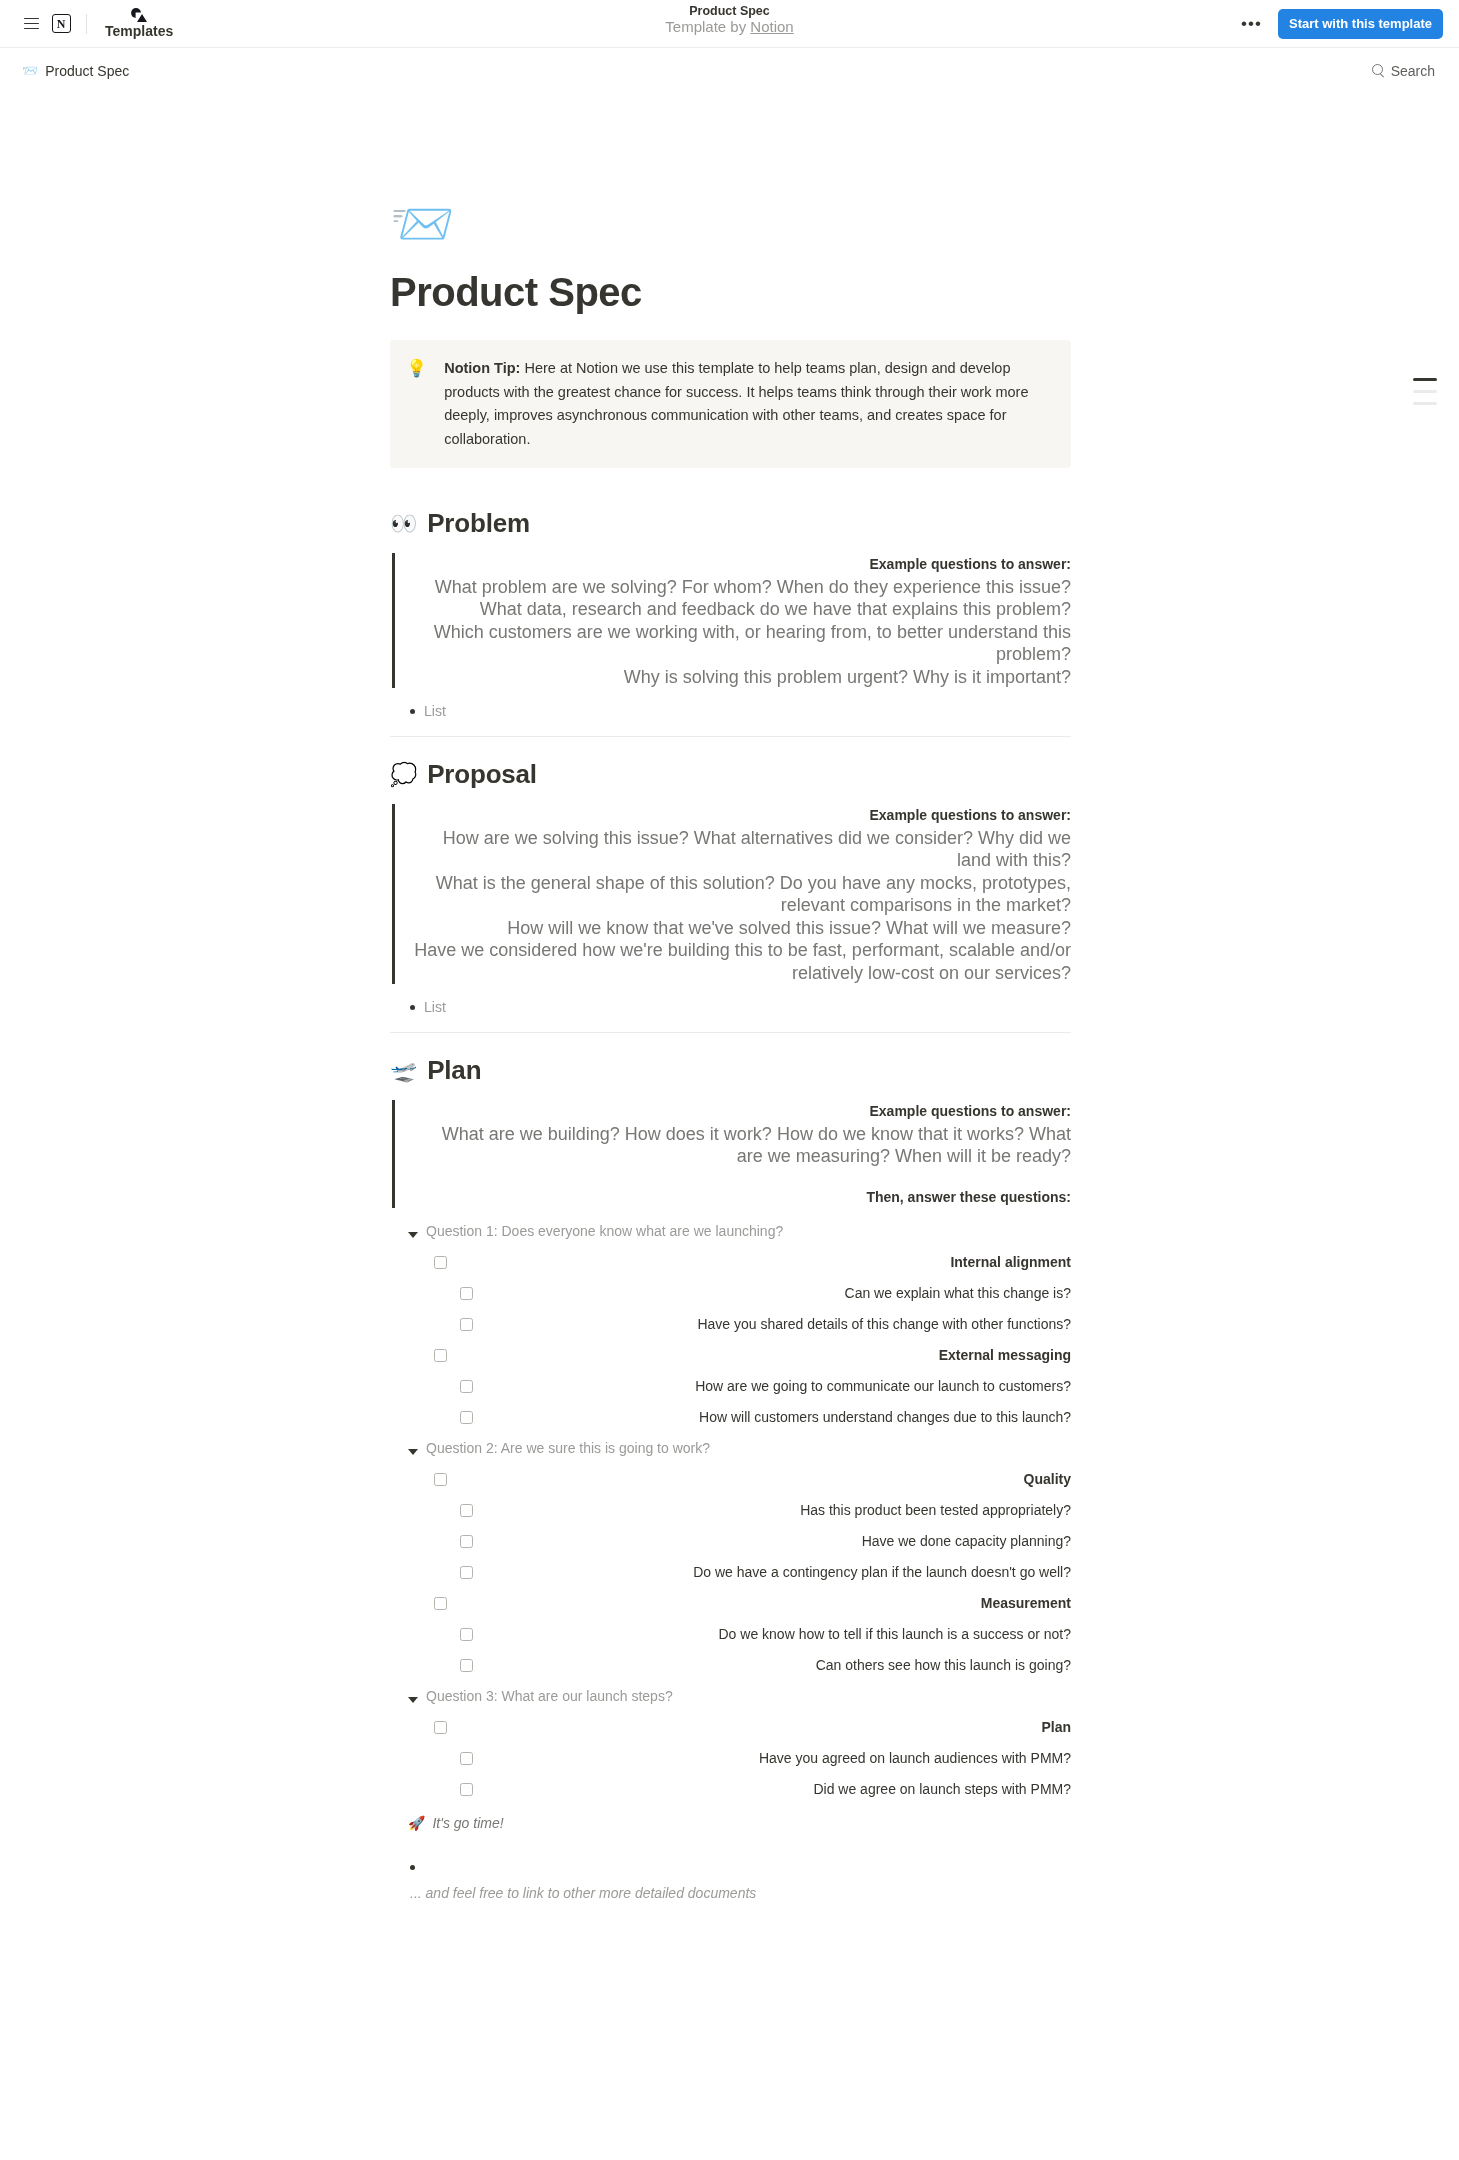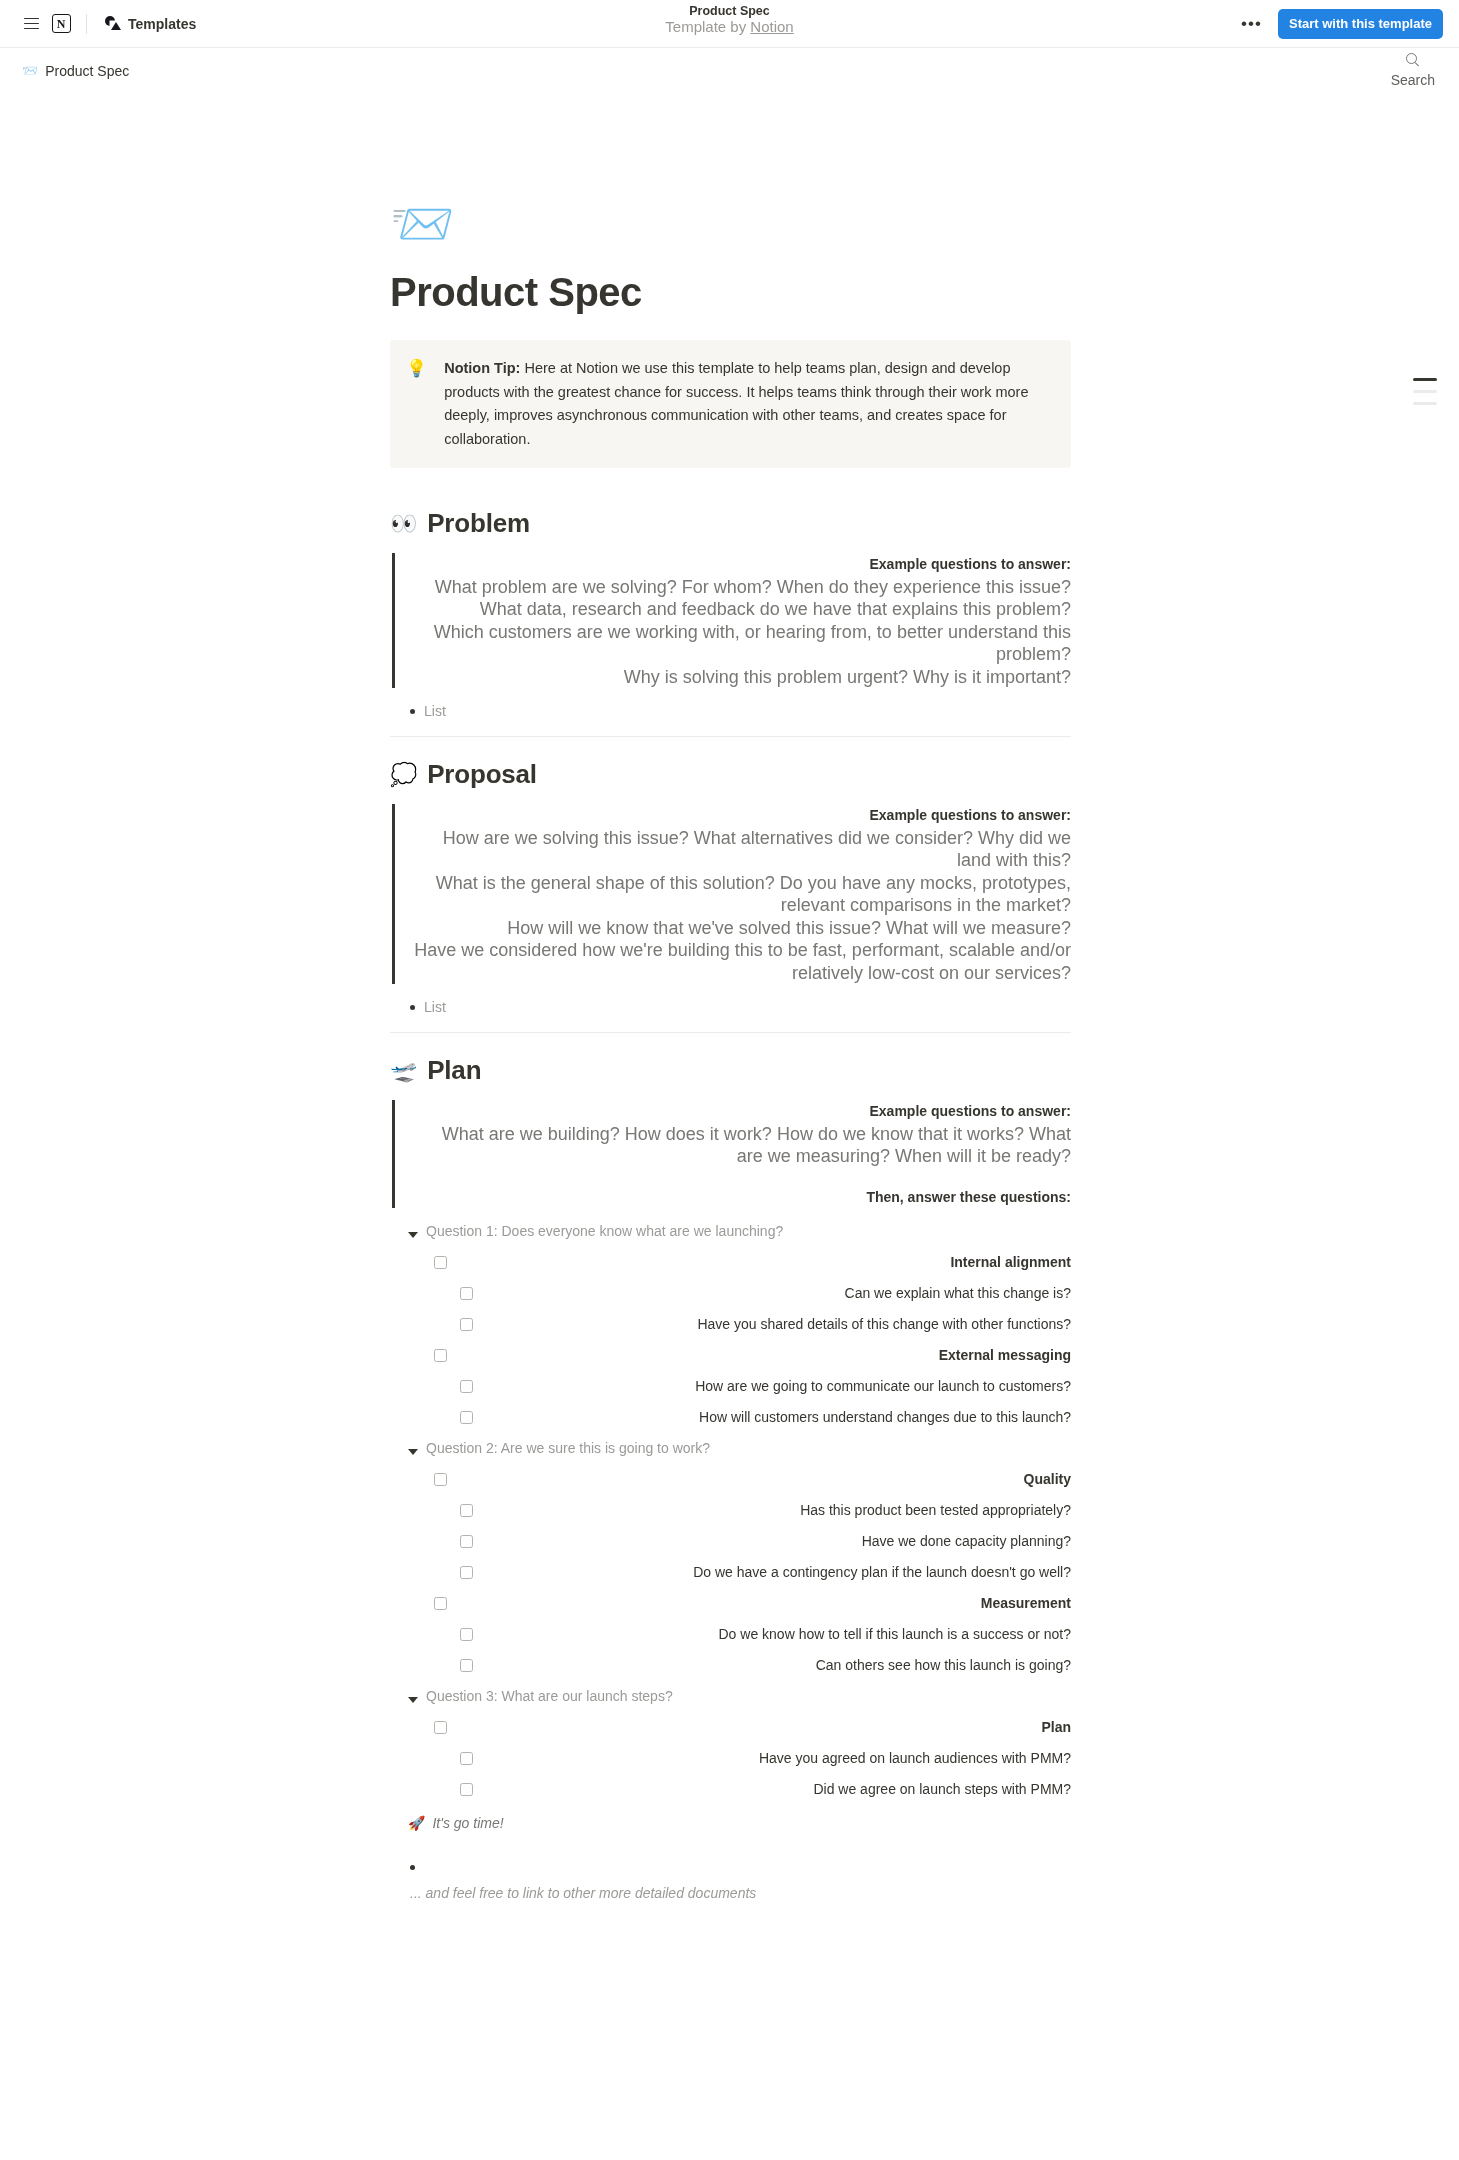--- a/index.html
+++ b/index.html
@@ -46,23 +46,23 @@
     font-weight: 700;
     font-size: 12px;
     line-height: 1;
     color: #16181d;
     font-family: "Liberation Serif", serif;
   }
 
   .vdivider { width: 1px; height: 20px; background: #e3e2e0; margin: 0 10px; }
 
   .templates-link {
-    display: flex; align-items: center; gap: 7px;
+    display: flex; align-items: center; 
     font-size: 14px; font-weight: 600; color: #37352f;
-    padding: 4px 8px; border-radius: 4px; cursor: pointer;
+    padding: 4px 8px; border-radius: 4px; cursor: pointer; flex-direction: column;
   }
 
   .tmpl-glyph { position: relative; width: 16px; height: 15px; display:block; }
   .tmpl-glyph .pie {
     position:absolute; left:0; top:0; width:10px; height:10px;
     background:#16181d; border-radius:50%;
     clip-path: polygon(0 0, 100% 0, 100% 45%, 45% 45%, 45% 100%, 0 100%);
   }
   .tmpl-glyph .tri {
     position:absolute; right:0; bottom:1px;
@@ -116,21 +116,21 @@
     display: flex; align-items: center; gap: 7px;
     font-size: 14px; color: #37352f;
     padding: 3px 6px; border-radius: 4px; cursor: pointer;
   }
   .crumb-emoji { font-size: 13px; line-height: 1; }
 
   .search-btn {
     margin-left: auto;
     display: flex; align-items: center; gap: 6px;
     font-size: 14px; color: #5f5e5b;
-    padding: 4px 8px; border-radius: 4px; cursor: pointer; flex-direction: column;
+    padding: 4px 8px; border-radius: 4px; cursor: pointer;
   }
   .mag { width: 13px; height: 13px; position: relative; display:block; }
   .mag::before {
     content:""; position:absolute; left:0; top:0;
     width:9px; height:9px; border:1.4px solid #787774; border-radius:50%;
   }
   .mag::after {
     content:""; position:absolute; left:8.5px; top:8.5px;
     width:4.5px; height:1.4px; background:#787774;
     transform: rotate(45deg); transform-origin: left center;

